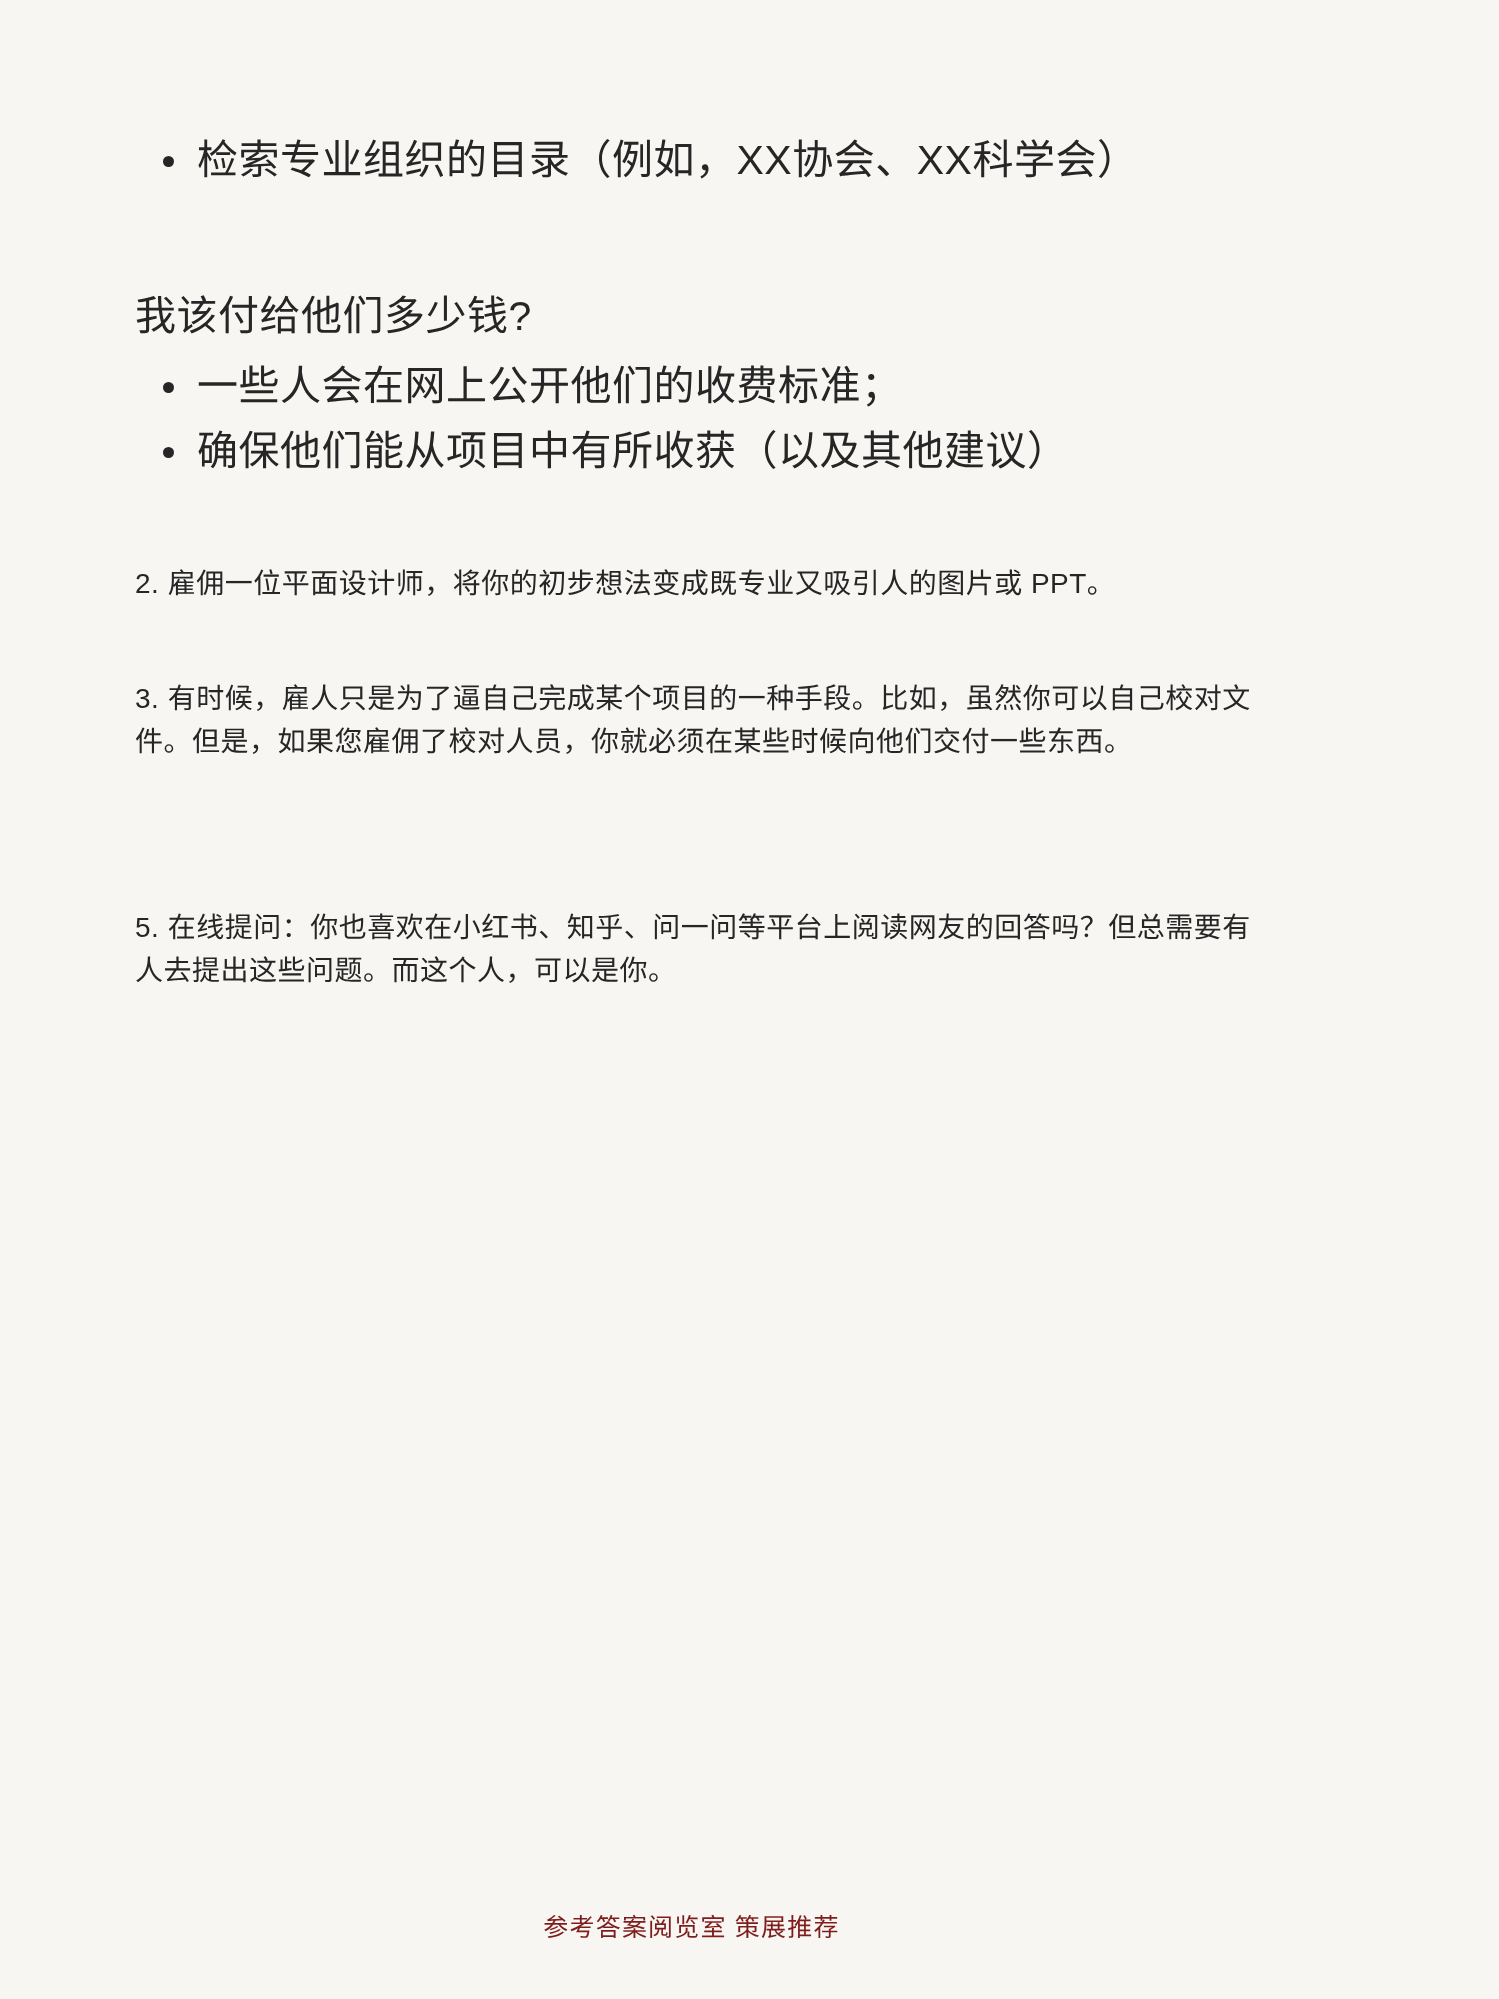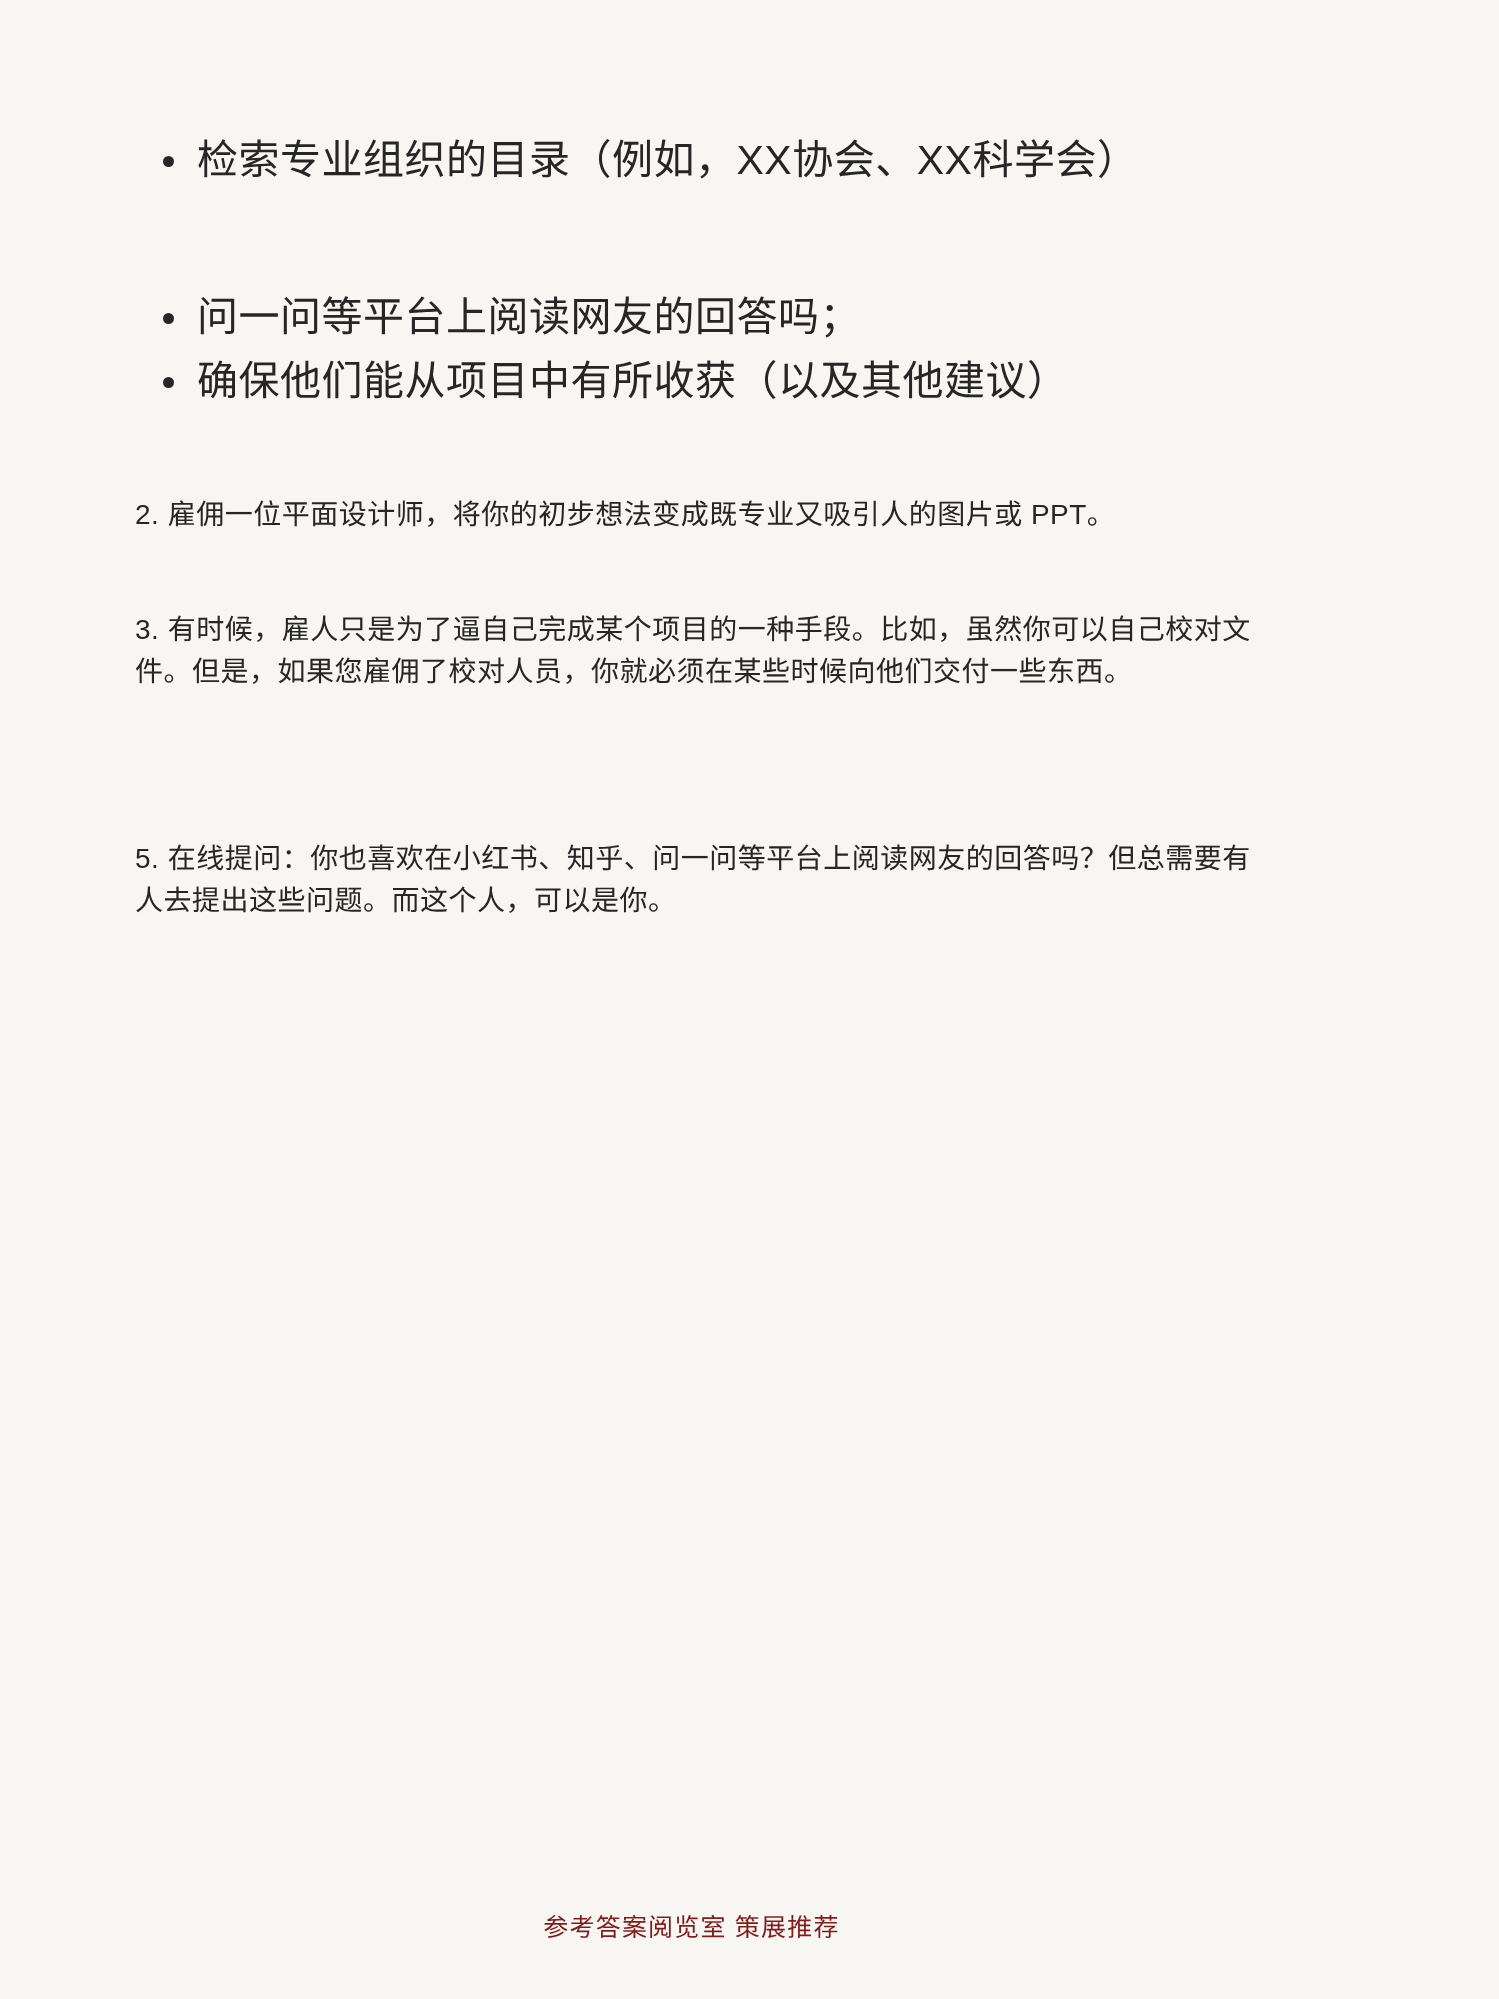--- a/index.html
+++ b/index.html
@@ -79,22 +79,23 @@
 
 <div class="page">
 
   <ul class="bullet-list">
     <li class="bullet-item">检索专业组织的目录（例如，XX协会、XX科学会）</li>
   </ul>
 
   <div class="gap-xl"></div>
 
   <div class="section">
+    <p class="section-head">我该付给他们多少钱?</p>
     <ul class="bullet-list">
-      <li class="bullet-item">问一问等平台上阅读网友的回答吗；</li>
+      <li class="bullet-item">一些人会在网上公开他们的收费标准；</li>
       <li class="bullet-item">确保他们能从项目中有所收获（以及其他建议）</li>
     </ul>
   </div>
 
   <div class="gap-lg"></div>
 
   <p class="numbered">2. 雇佣一位平面设计师，将你的初步想法变成既专业又吸引人的图片或 PPT。</p>
 
   <div class="gap-md"></div>
 

